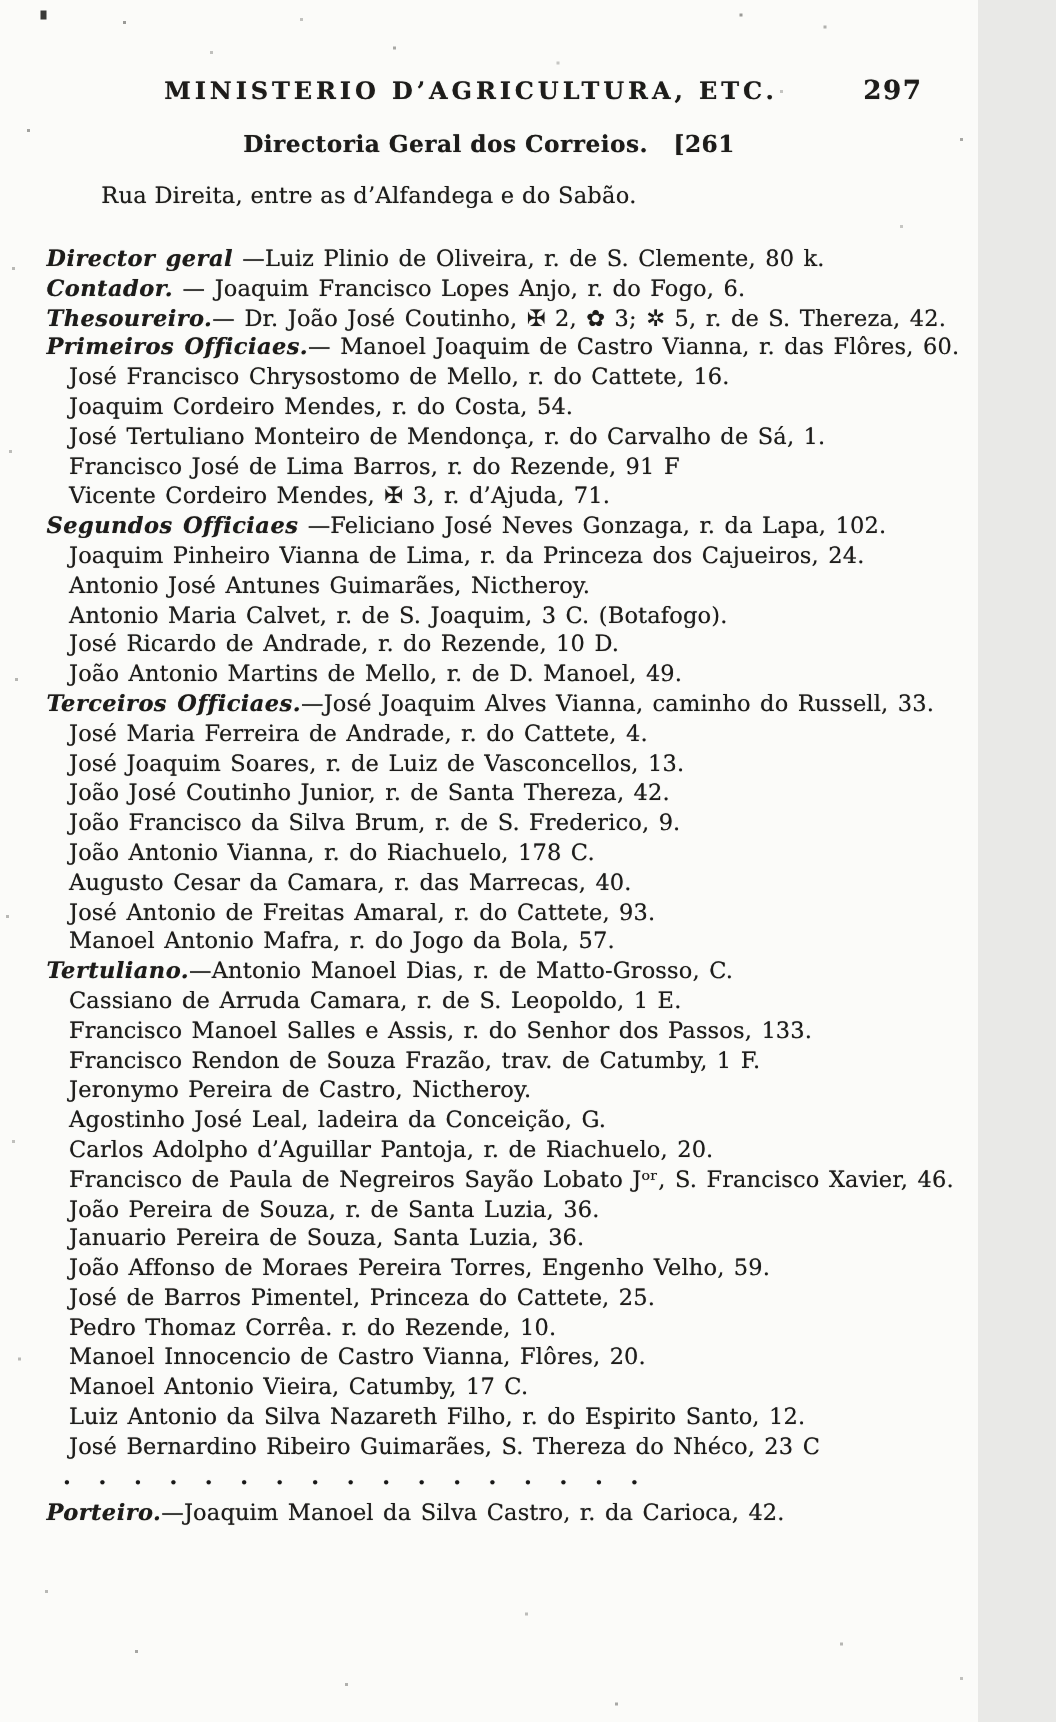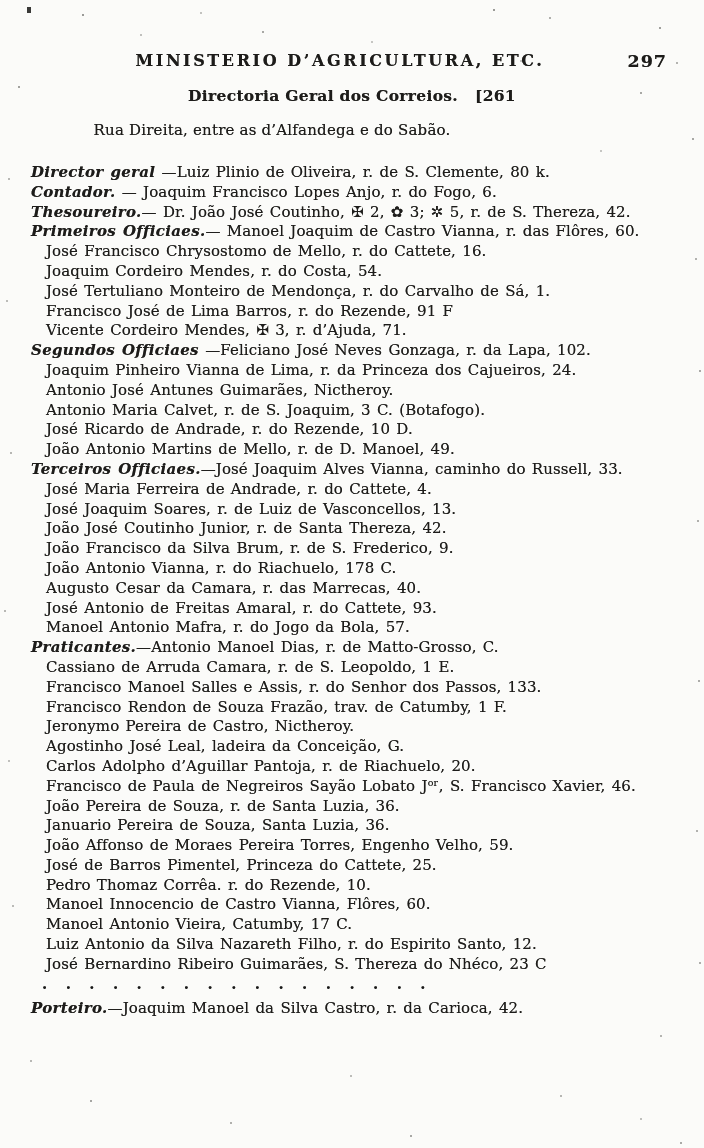--- a/index.html
+++ b/index.html
@@ -1,19 +1,19 @@
 <!DOCTYPE html>
 <html><head>
 <meta charset="utf-8">
 <title>Directoria Geral dos Correios</title>
 <style>
   html, body { margin: 0; padding: 0; background: #e9e9e7; }
   .page {
     position: relative;
-    width: 704px;
+    width: 652px;
     height: 1148px;
     background: #fbfbf9;
     overflow: hidden;
     font-family: "DejaVu Serif", "DejaVu Sans", serif;
     color: #1d1c1a;
     text-shadow: 0 0 0.5px rgba(25,24,22,0.65);
   }
 
   
   .running-head { position: absolute; top: 51px; left: 0; width: 100%; }
@@ -135,33 +135,33 @@
       <div class="row plain"><span class="txt">João Antonio Martins de Mello, r. de D. Manoel, 49.</span></div>
       <div class="row labeled"><span class="lab">Terceiros Officiaes.</span><span class="txt">—José Joaquim Alves Vianna, caminho do Russell, 33.</span></div>
       <div class="row plain"><span class="txt">José Maria Ferreira de Andrade, r. do Cattete, 4.</span></div>
       <div class="row plain"><span class="txt">José Joaquim Soares, r. de Luiz de Vasconcellos, 13.</span></div>
       <div class="row plain"><span class="txt">João José Coutinho Junior, r. de Santa Thereza, 42.</span></div>
       <div class="row plain"><span class="txt">João Francisco da Silva Brum, r. de S. Frederico, 9.</span></div>
       <div class="row plain"><span class="txt">João Antonio Vianna, r. do Riachuelo, 178 C.</span></div>
       <div class="row plain"><span class="txt">Augusto Cesar da Camara, r. das Marrecas, 40.</span></div>
       <div class="row plain"><span class="txt">José Antonio de Freitas Amaral, r. do Cattete, 93.</span></div>
       <div class="row plain"><span class="txt">Manoel Antonio Mafra, r. do Jogo da Bola, 57.</span></div>
-      <div class="row labeled"><span class="lab">Praticantes.</span><span class="txt">—Antonio Manoel Dias, r. de Matto-Grosso, C.</span></div>
+      <div class="row labeled"><span class="lab">Tertuliano.</span><span class="txt">—Antonio Manoel Dias, r. de Matto-Grosso, C.</span></div>
       <div class="row plain"><span class="txt">Cassiano de Arruda Camara, r. de S. Leopoldo, 1 E.</span></div>
       <div class="row plain"><span class="txt">Francisco Manoel Salles e Assis, r. do Senhor dos Passos, 133.</span></div>
       <div class="row plain"><span class="txt">Francisco Rendon de Souza Frazão, trav. de Catumby, 1 F.</span></div>
       <div class="row plain"><span class="txt">Jeronymo Pereira de Castro, Nictheroy.</span></div>
       <div class="row plain"><span class="txt">Agostinho José Leal, ladeira da Conceição, G.</span></div>
       <div class="row plain"><span class="txt">Carlos Adolpho d’Aguillar Pantoja, r. de Riachuelo, 20.</span></div>
       <div class="row plain"><span class="txt">Francisco de Paula de Negreiros Sayão Lobato Jᵒʳ, S. Francisco Xavier, 46.</span></div>
       <div class="row plain"><span class="txt">João Pereira de Souza, r. de Santa Luzia, 36.</span></div>
       <div class="row plain"><span class="txt">Januario Pereira de Souza, Santa Luzia, 36.</span></div>
       <div class="row plain"><span class="txt">João Affonso de Moraes Pereira Torres, Engenho Velho, 59.</span></div>
       <div class="row plain"><span class="txt">José de Barros Pimentel, Princeza do Cattete, 25.</span></div>
       <div class="row plain"><span class="txt">Pedro Thomaz Corrêa. r. do Rezende, 10.</span></div>
-      <div class="row plain"><span class="txt">Manoel Innocencio de Castro Vianna, Flôres, 60.</span></div>
+      <div class="row plain"><span class="txt">Manoel Innocencio de Castro Vianna, Flôres, 20.</span></div>
       <div class="row plain"><span class="txt">Manoel Antonio Vieira, Catumby, 17 C.</span></div>
       <div class="row plain"><span class="txt">Luiz Antonio da Silva Nazareth Filho, r. do Espirito Santo, 12.</span></div>
       <div class="row plain"><span class="txt">José Bernardino Ribeiro Guimarães, S. Thereza do Nhéco, 23 C</span></div>
       <div class="row dots"><span class="txt">. . . . . . . . . . . . . . . . .</span></div>
       <div class="row labeled"><span class="lab">Porteiro.</span><span class="txt">—Joaquim Manoel da Silva Castro, r. da Carioca, 42.</span></div>
     </div>
 </div>
 
 </body></html>

